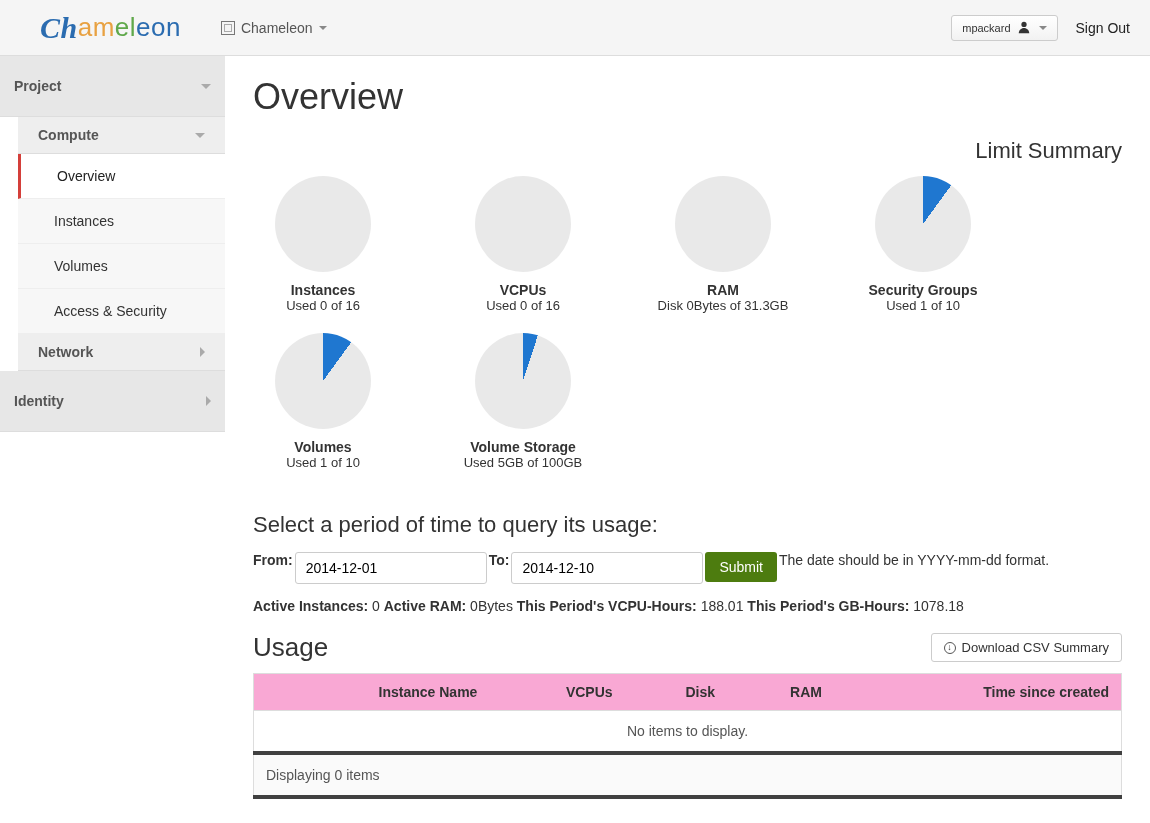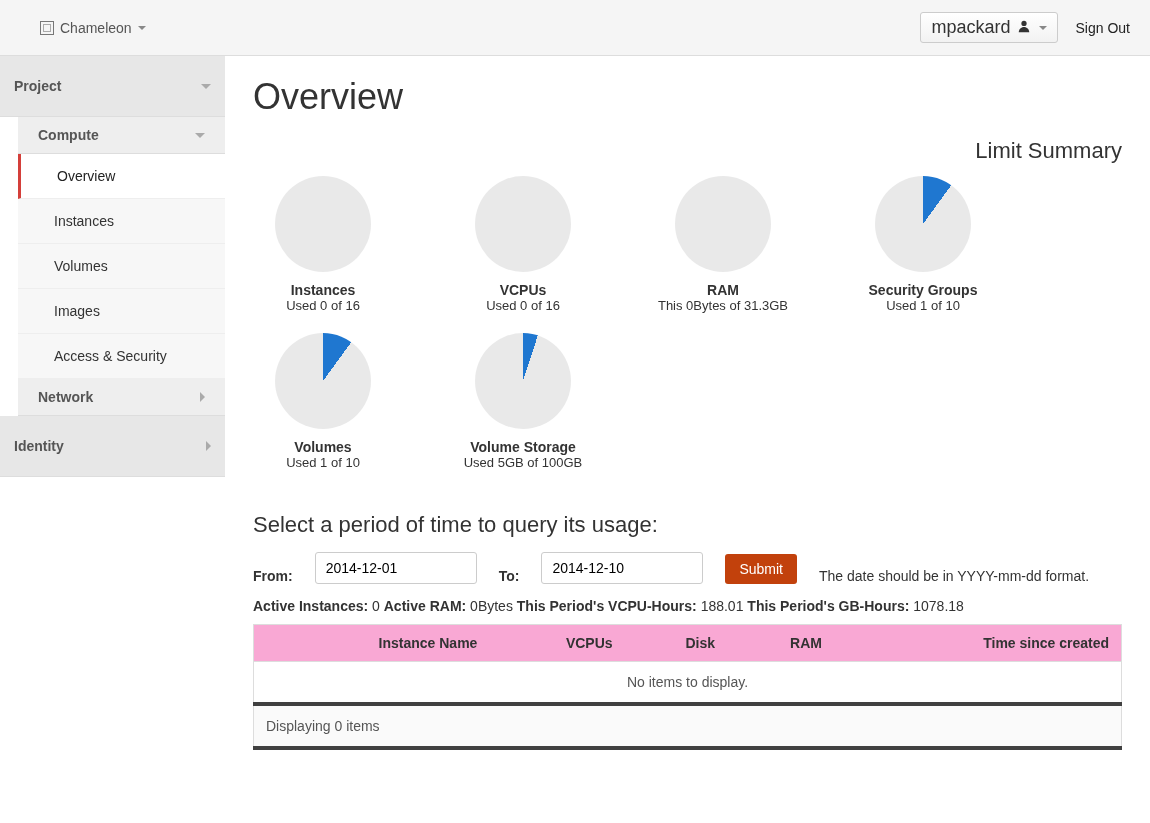--- a/index.html
+++ b/index.html
@@ -61,21 +61,21 @@
   .user-btn {
     border: 1px solid #ccc;
     background: linear-gradient(#fff,#f2f2f2);
     border-radius: 3px;
     padding: 4px 10px;
     display: flex;
     align-items: center;
     color: #333;
     cursor: pointer;
     margin-right: 18px;
-    font-size: 18px;
+    font-size: 11px;
   }
   .user-btn .user-icon {
     margin-left: 6px; margin-right:2px;
   }
   .signout {
     color: #222;
     font-size: 14px;
     cursor: pointer;
   }
   
@@ -165,30 +165,30 @@
     margin-bottom: 20px;
   }
   .pie {
     width: 96px; height: 96px; border-radius: 50%;
     background: #e9e9e9;
     margin-bottom: 10px;
   }
   .limit-label { font-weight: bold; text-align:center; font-size:14px; }
   .limit-used { font-weight: normal; text-align:center; font-size:13px; }
   .query-row {
-    display:flex; align-items:flex-end; gap:22px; flex-wrap:wrap;
+    display:flex; align-items:flex-start; gap:2px; flex-wrap:wrap;
     margin-top:6px;
   }
   .query-row label { font-weight: bold; }
   .query-row input {
-    border:1px solid #ccc; border-radius:3px; padding:7px 10px; width:162px;
+    border:1px solid #ccc; border-radius:3px; padding:7px 10px; width:192px;
     font-size:14px;
   }
   .btn-submit {
-    background:#c2410c; color:#fff; border:none; border-radius:3px;
+    background:#4d7c0f; color:#fff; border:none; border-radius:3px;
     padding:7px 14px; cursor:pointer; font-size:14px;
   }
   .hint { color:#333; font-size:14px; }
   .stats-row { margin-top:14px; font-size:14px; }
   .stats-row b { font-weight:bold; }
   .usage-header {
     display:flex; align-items:center; margin-top:18px;
   }
   .usage-header h2 { margin:0; font-size:26px; font-weight:400;}
   .btn-outline {
@@ -212,20 +212,26 @@
   table.usage tfoot td { background:#fafafa; color:#555; }
   .dl-icon {
     width:12px;height:12px;border:1.5px solid #555;border-radius:50%;
     display:inline-flex;align-items:center;justify-content:center;font-size:9px;line-height:1;
   }
 </style>
 </head>
 <body>
 
 <div class="topbar">
+  <div class="logo">
+    <span class="logo-ch">Ch</span>
+      <span class="logo-am">am</span>
+      <span class="logo-el">el</span>
+      <span class="logo-eon">eon</span>
+  </div>
   <div class="project-dd">
     <span class="cube-icon"></span>
     <span>Chameleon</span>
     <span class="caret"></span>
   </div>
   <div class="topbar-right">
     <div class="user-btn">
       <span>mpackard</span>
       <span class="user-icon">
         <svg width="14" height="14" viewBox="0 0 16 16">
@@ -245,21 +251,20 @@
       <span>Project</span>
       <span class="chev down"></span>
     </div>
     <div class="side-sub">
       <span>Compute</span>
       <span class="chev down"></span>
     </div>
     <div class="side-item active"><span>Overview</span></div>
     <div class="side-item"><span>Instances</span></div>
     <div class="side-item"><span>Volumes</span></div>
-    <div class="side-item"><span>Images</span></div>
     <div class="side-item"><span>Access &amp; Security</span></div>
     <div class="side-sub">
       <span>Network</span>
       <span class="chev"></span>
     </div>
     <div class="side-head">
       <span>Identity</span>
       <span class="chev"></span>
     </div>
   </div>
@@ -275,21 +280,21 @@
           <div class="limit-used">Used 0 of 16</div>
         </div>
         <div class="limit-card">
           <div class="pie" style="background: conic-gradient(rgb(31, 119, 208) 0deg, rgb(31, 119, 208) 0deg, rgb(233, 233, 233) 0deg, rgb(233, 233, 233) 360deg);"></div>
           <div class="limit-label">VCPUs</div>
           <div class="limit-used">Used 0 of 16</div>
         </div>
         <div class="limit-card">
           <div class="pie" style="background: conic-gradient(rgb(31, 119, 208) 0deg, rgb(31, 119, 208) 0deg, rgb(233, 233, 233) 0deg, rgb(233, 233, 233) 360deg);"></div>
           <div class="limit-label">RAM</div>
-          <div class="limit-used">This 0Bytes of 31.3GB</div>
+          <div class="limit-used">Disk 0Bytes of 31.3GB</div>
         </div>
         <div class="limit-card">
           <div class="pie" style="background: conic-gradient(rgb(31, 119, 208) 0deg, rgb(31, 119, 208) 36deg, rgb(233, 233, 233) 36deg, rgb(233, 233, 233) 360deg);"></div>
           <div class="limit-label">Security Groups</div>
           <div class="limit-used">Used 1 of 10</div>
         </div>
         <div class="limit-card">
           <div class="pie" style="background: conic-gradient(rgb(31, 119, 208) 0deg, rgb(31, 119, 208) 36deg, rgb(233, 233, 233) 36deg, rgb(233, 233, 233) 360deg);"></div>
           <div class="limit-label">Volumes</div>
           <div class="limit-used">Used 1 of 10</div>
@@ -316,20 +321,27 @@
       <b>Active Instances:</b>
       <span>0</span>
       <b>Active RAM:</b>
       <span>0Bytes</span>
       <b>This Period's VCPU-Hours:</b>
       <span>188.01</span>
       <b>This Period's GB-Hours:</b>
       <span>1078.18</span>
     </div>
 
+    <div class="usage-header">
+      <h2>Usage</h2>
+      <button class="btn-outline">
+        <span class="dl-icon">↓</span>
+        <span>Download CSV Summary</span>
+      </button>
+    </div>
 
     <table class="usage">
       <thead>
           <tr id="usage-head">
             <th>Instance Name</th>
             <th>VCPUs</th>
             <th>Disk</th>
             <th>RAM</th>
             <th>Time since created</th>
           </tr>

